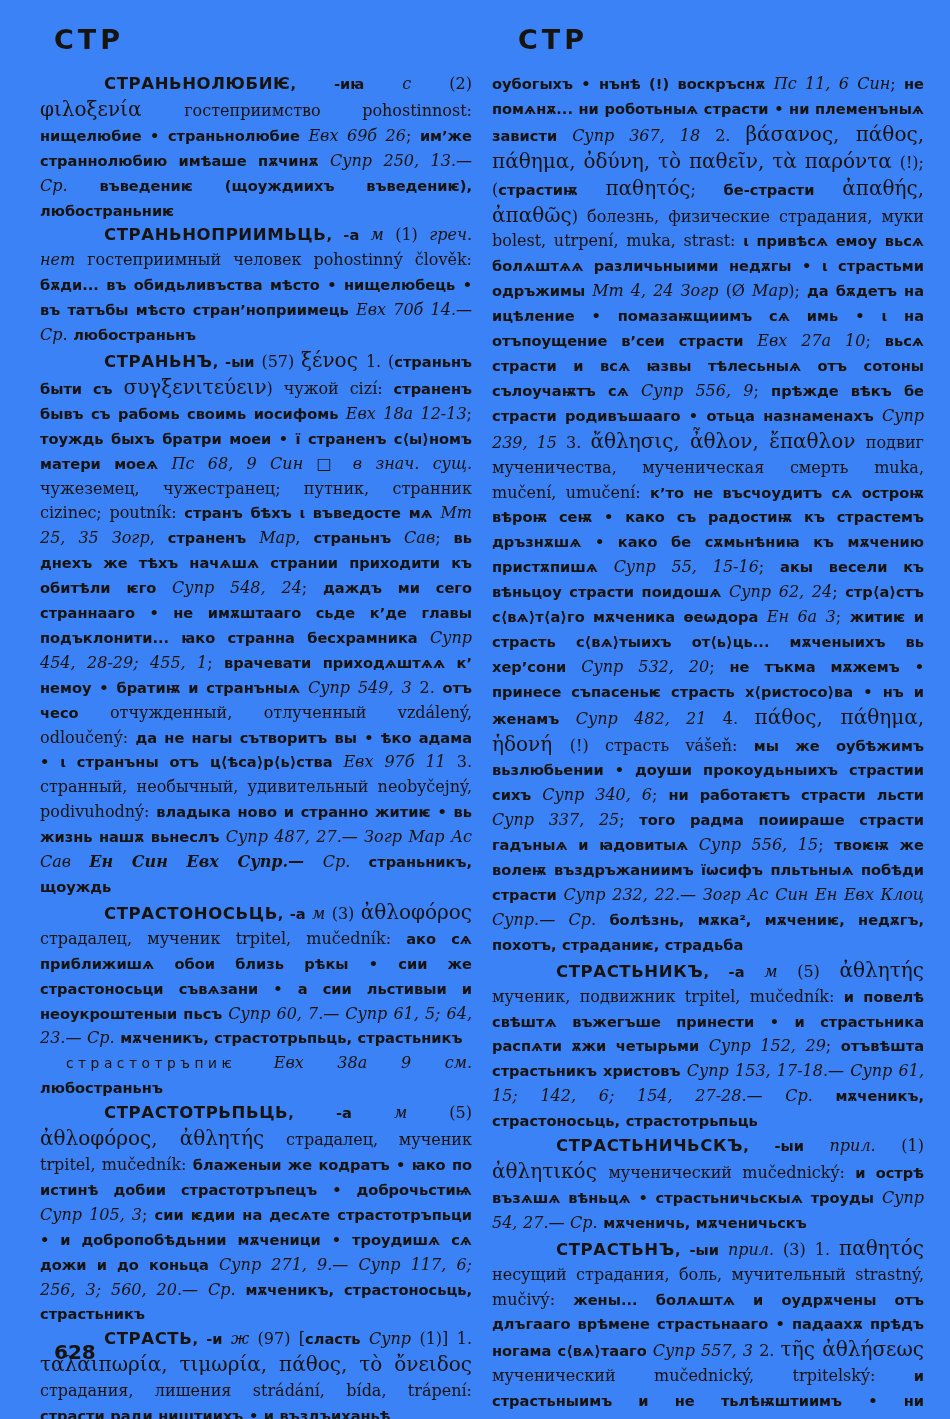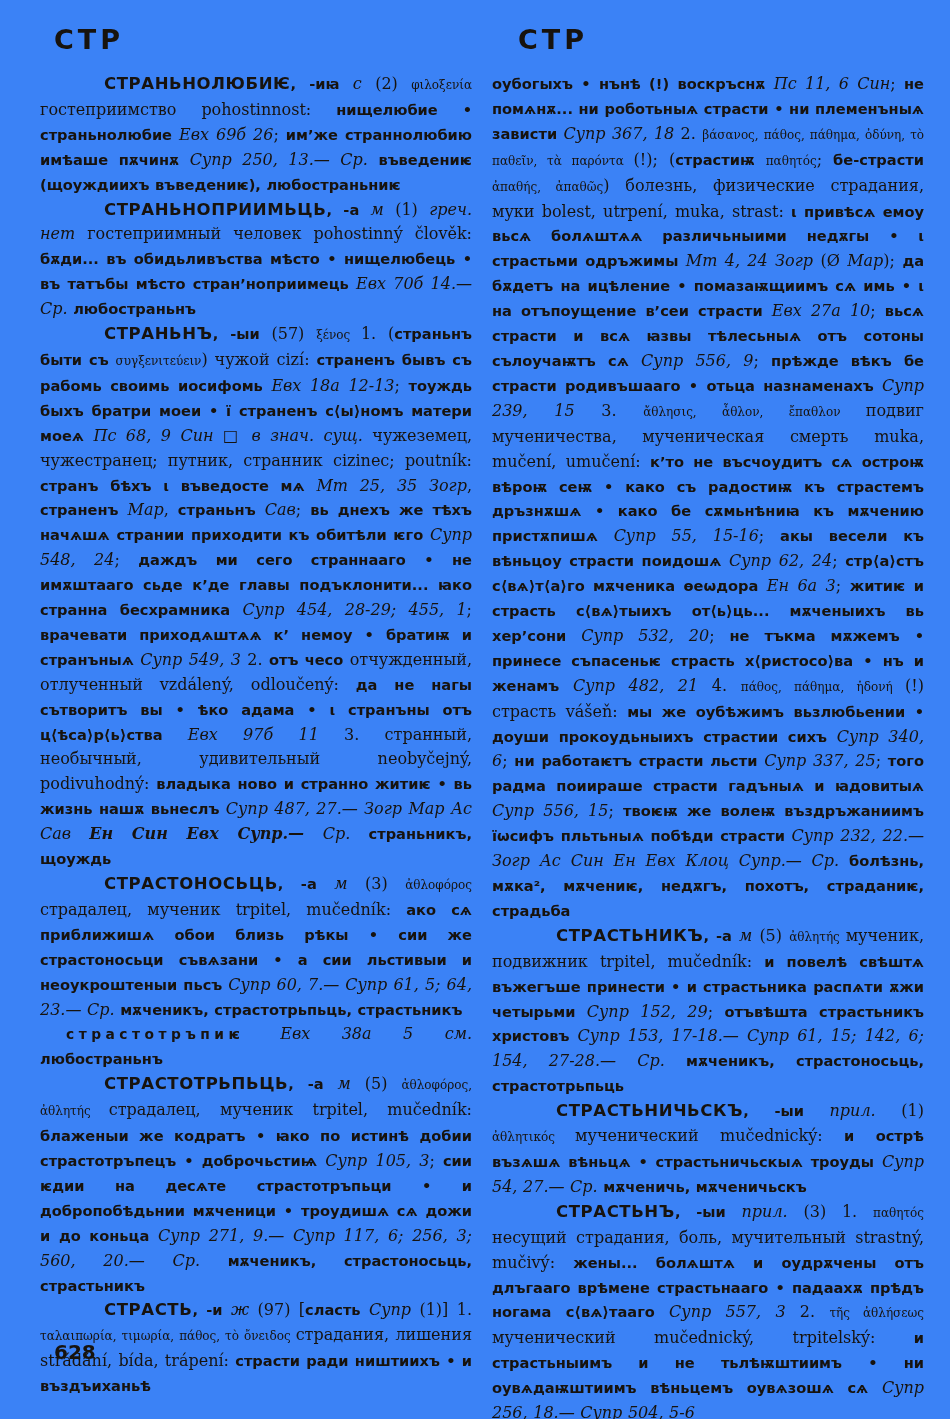--- a/index.html
+++ b/index.html
@@ -12,37 +12,37 @@
   .col{position:absolute;top:72px;width:432px;}
   .col-left{left:40px;}
   .col-right{left:492px;}
   p.para{margin:0;font-size:16px;line-height:24.9px;text-align:justify;
          text-justify:inter-word;word-spacing:0.5px;}
   p.para.ind{text-indent:26px;}
   .run-h{font-family:"DejaVu Sans",sans-serif;font-weight:bold;font-size:16.5px;letter-spacing:0.6px;margin-left:38px;}
   .run-b{font-family:"DejaVu Sans",sans-serif;font-weight:bold;font-size:14.6px;}
   .run-i{font-style:italic;}
   .run-bi{font-style:italic;font-weight:bold;}
-  .run-g{font-size:12px;margin-top:28px;}
-  .run-sp{font-family:"DejaVu Sans",sans-serif;font-weight:bold;font-size:13.8px;letter-spacing:4.5px;}
+  .run-g{font-size:20px;margin-top:28px;}
+  .run-sp{font-family:"DejaVu Sans",sans-serif;font-weight:normal;font-size:13.8px;letter-spacing:4.5px;}
   .pagenum{position:absolute;left:54px;top:1340px;font-family:"DejaVu Sans",sans-serif;
            font-weight:bold;font-size:20px;}
 </style>
 </head>
 <body>
 
 <div class="page">
   <div class="runhead left">СТР</div>
   <div class="runhead right">СТР</div>
   <div class="col col-left">
       <p class="para ind"><span class="run-h">СТРАНЬНОЛЮБИѤ</span><span class="run-b">, -иꙗ </span><span class="run-i">с</span><span class="run-r"> (2) </span><span class="run-g">φιλοξενία </span><span class="run-r">гостеприимство pohostinnost: </span><span class="run-b">нищелюбие • страньнолюбие </span><span class="run-i">Евх 69б 26</span><span class="run-r">; </span><span class="run-b">им’же страннолюбию имѣаше пѫчинѫ </span><span class="run-i">Супр 250, 13.— Ср.</span><span class="run-b"> въведениѥ (щоуждиихъ въведениѥ), любостраньниѥ</span></p>
       <p class="para ind"><span class="run-h">СТРАНЬНОПРИИМЬЦЬ</span><span class="run-b">, -а </span><span class="run-i">м</span><span class="run-r"> (1) </span><span class="run-i">греч. нет</span><span class="run-r"> гостеприимный человек pohostinný člověk: </span><span class="run-b">бѫди... въ обидьливъства мѣсто • нищелюбець • въ татъбы мѣсто стран’ноприимець </span><span class="run-i">Евх 70б 14.— Ср.</span><span class="run-b"> любостраньнъ</span></p>
       <p class="para ind"><span class="run-h">СТРАНЬНЪ</span><span class="run-b">, -ыи</span><span class="run-r"> (57) </span><span class="run-g">ξένος </span><span class="run-r">1. (</span><span class="run-b">страньнъ быти съ </span><span class="run-g">συγξενιτεύειν</span><span class="run-r">) чужой cizí: </span><span class="run-b">страненъ бывъ съ рабомь своимь иосифомь </span><span class="run-i">Евх 18а 12-13</span><span class="run-r">; </span><span class="run-b">тоуждь быхъ братри моеи • ї страненъ с⟨ы⟩номъ матери моеѧ </span><span class="run-i">Пс 68, 9 Син</span><span class="run-r"> □ </span><span class="run-i">в знач. сущ.</span><span class="run-r"> чужеземец, чужестранец; путник, странник cizinec; poutník: </span><span class="run-b">странъ бѣхъ ι въведосте мѧ </span><span class="run-i">Мт 25, 35 Зогр</span><span class="run-r">, </span><span class="run-b">страненъ </span><span class="run-i">Мар</span><span class="run-r">, </span><span class="run-b">страньнъ </span><span class="run-i">Сав</span><span class="run-r">; </span><span class="run-b">вь днехъ же тѣхъ начѧшѧ странии приходити къ обитѣли ѥго </span><span class="run-i">Супр 548, 24</span><span class="run-r">; </span><span class="run-b">даждъ ми сего страннааго • не имѫштааго сьде к’де главы подъклонити... ꙗко странна бесхрамника </span><span class="run-i">Супр 454, 28-29; 455, 1</span><span class="run-r">; </span><span class="run-b">врачевати приходѧштѧѧ к’ немоу • братиѭ и странъныѧ </span><span class="run-i">Супр 549, 3</span><span class="run-r"> 2. </span><span class="run-b">отъ чесо </span><span class="run-r">отчужденный, отлученный vzdálený, odloučený: </span><span class="run-b">да не нагы сътворитъ вы • ѣко адама • ι странъны отъ ц⟨ѣса⟩р⟨ь⟩ства </span><span class="run-i">Евх 97б 11</span><span class="run-r"> 3. странный, необычный, удивительный neobyčejný, podivuhodný: </span><span class="run-b">владыка ново и странно житиѥ • вь жизнь нашѫ вьнеслъ </span><span class="run-i">Супр 487, 27.— Зогр Мар Ас Сав </span><span class="run-bi">Ен Син Евх Супр.— </span><span class="run-i">Ср.</span><span class="run-b"> страньникъ, щоуждь</span></p>
       <p class="para ind"><span class="run-h">СТРАСТОНОСЬЦЬ</span><span class="run-b">, -а </span><span class="run-i">м</span><span class="run-r"> (3) </span><span class="run-g">ἀθλοφόρος </span><span class="run-r">страдалец, мученик trpitel, mučedník: </span><span class="run-b">ако сѧ приближишѧ обои близь рѣкы • сии же страстоносьци съвѧзани • а сии льстивыи и неоукроштеныи пьсъ </span><span class="run-i">Супр 60, 7.— Супр 61, 5; 64, 23.— Ср.</span><span class="run-b"> мѫченикъ, страстотрьпьць, страстьникъ</span></p>
-      <p class="para ind"><span class="run-sp">страстотръпиѥ </span><span class="run-i">Евх 38а 5 см.</span><span class="run-b"> любостраньнъ</span></p>
+      <p class="para ind"><span class="run-sp">страстотръпиѥ </span><span class="run-i">Евх 38а 9 см.</span><span class="run-b"> любостраньнъ</span></p>
       <p class="para ind"><span class="run-h">СТРАСТОТРЬПЬЦЬ</span><span class="run-b">, -а </span><span class="run-i">м</span><span class="run-r"> (5) </span><span class="run-g">ἀθλοφόρος, ἀθλητής </span><span class="run-r">страдалец, мученик trpitel, mučedník: </span><span class="run-b">блаженыи же кодратъ • ꙗко по истинѣ добии страстотръпецъ • доброчьстиѩ </span><span class="run-i">Супр 105, 3</span><span class="run-r">; </span><span class="run-b">сии ѥдии на десѧте страстотръпьци • и добропобѣдьнии мѫченици • троудишѧ сѧ дожи и до коньца </span><span class="run-i">Супр 271, 9.— Супр 117, 6; 256, 3; 560, 20.— Ср.</span><span class="run-b"> мѫченикъ, страстоносьць, страстьникъ</span></p>
       <p class="para ind"><span class="run-h">СТРАСТЬ</span><span class="run-b">, -и </span><span class="run-i">ж</span><span class="run-r"> (97) [</span><span class="run-b">сласть </span><span class="run-i">Супр</span><span class="run-r"> (1)] 1. </span><span class="run-g">ταλαιπωρία, τιμωρία, πάθος, τὸ ὄνειδος </span><span class="run-r">страдания, лишения strádání, bída, trápení: </span><span class="run-b">страсти ради ништиихъ • и въздъиханьѣ</span></p>
     </div>
   <div class="col col-right">
       <p class="para"><span class="run-b">оубогыхъ • нънѣ (!) воскръснѫ </span><span class="run-i">Пс 11, 6 Син</span><span class="run-r">; </span><span class="run-b">не помѧнѫ... ни роботьныѧ страсти • ни племенъныѧ зависти </span><span class="run-i">Супр 367, 18</span><span class="run-r"> 2. </span><span class="run-g">βάσανος, πάθος, πάθημα, ὀδύνη, τὸ παθεῖν, τὰ παρόντα </span><span class="run-r">(!); (</span><span class="run-b">страстиѭ </span><span class="run-g">παθητός</span><span class="run-r">; </span><span class="run-b">бе-страсти </span><span class="run-g">ἀπαθής, ἀπαθῶς</span><span class="run-r">) болезнь, физические страдания, муки bolest, utrpení, muka, strast: </span><span class="run-b">ι привѣсѧ емоу вьсѧ болѧштѧѧ различьныими недѫгы • ι страстьми одръжимы </span><span class="run-i">Мт 4, 24 Зогр</span><span class="run-r"> (Ø </span><span class="run-i">Мар</span><span class="run-r">); </span><span class="run-b">да бѫдетъ на ицѣление • помазаѭщиимъ сѧ имь • ι на отъпоущение в’сеи страсти </span><span class="run-i">Евх 27а 10</span><span class="run-r">; </span><span class="run-b">вьсѧ страсти и всѧ ꙗзвы тѣлесьныѧ отъ сотоны сълоучаѭтъ сѧ </span><span class="run-i">Супр 556, 9</span><span class="run-r">; </span><span class="run-b">прѣжде вѣкъ бе страсти родивъшааго • отьца назнаменахъ </span><span class="run-i">Супр 239, 15</span><span class="run-r"> 3. </span><span class="run-g">ἄθλησις, ἆθλον, ἔπαθλον </span><span class="run-r">подвиг мученичества, мученическая смерть muka, mučení, umučení: </span><span class="run-b">к’то не въсчоудитъ сѧ остроѭ вѣроѭ сеѭ • како съ радостиѭ къ страстемъ дръзнѫшѧ • како бе сѫмьнѣниꙗ къ мѫчению пристѫпишѧ </span><span class="run-i">Супр 55, 15-16</span><span class="run-r">; </span><span class="run-b">акы весели къ вѣньцоу страсти поидошѧ </span><span class="run-i">Супр 62, 24</span><span class="run-r">; </span><span class="run-b">стр⟨а⟩стъ с⟨вѧ⟩т⟨а⟩го мѫченика ѳеѡдора </span><span class="run-i">Ен 6а 3</span><span class="run-r">; </span><span class="run-b">житиѥ и страсть с⟨вѧ⟩тыихъ от⟨ь⟩ць... мѫченыихъ вь хер’сони </span><span class="run-i">Супр 532, 20</span><span class="run-r">; </span><span class="run-b">не тъкма мѫжемъ • принесе съпасеньѥ страсть х⟨ристосо⟩ва • нъ и женамъ </span><span class="run-i">Супр 482, 21</span><span class="run-r"> 4. </span><span class="run-g">πάθος, πάθημα, ἡδονή </span><span class="run-r">(!) страсть vášeň: </span><span class="run-b">мы же оубѣжимъ вьзлюбьении • доуши прокоудьныихъ страстии сихъ </span><span class="run-i">Супр 340, 6</span><span class="run-r">; </span><span class="run-b">ни работаѥтъ страсти льсти </span><span class="run-i">Супр 337, 25</span><span class="run-r">; </span><span class="run-b">того радма поиираше страсти гадъныѧ и ꙗдовитыѧ </span><span class="run-i">Супр 556, 15</span><span class="run-r">; </span><span class="run-b">твоѥѭ же волеѭ въздръжаниимъ їѡсифъ пльтьныѧ побѣди страсти </span><span class="run-i">Супр 232, 22.— Зогр Ас Син Ен Евх Клоц Супр.— Ср.</span><span class="run-b"> болѣзнь, мѫка², мѫчениѥ, недѫгъ, похотъ, страданиѥ, страдьба</span></p>
       <p class="para ind"><span class="run-h">СТРАСТЬНИКЪ</span><span class="run-b">, -а </span><span class="run-i">м</span><span class="run-r"> (5) </span><span class="run-g">ἀθλητής </span><span class="run-r">мученик, подвижник trpitel, mučedník: </span><span class="run-b">и повелѣ свѣштѧ въжегъше принести • и страстьника распѧти ѫжи четырьми </span><span class="run-i">Супр 152, 29</span><span class="run-r">; </span><span class="run-b">отъвѣшта страстьникъ христовъ </span><span class="run-i">Супр 153, 17-18.— Супр 61, 15; 142, 6; 154, 27-28.— Ср.</span><span class="run-b"> мѫченикъ, страстоносьць, страстотрьпьць</span></p>
       <p class="para ind"><span class="run-h">СТРАСТЬНИЧЬСКЪ</span><span class="run-b">, -ыи </span><span class="run-i">прил.</span><span class="run-r"> (1) </span><span class="run-g">ἀθλητικός </span><span class="run-r">мученический mučednický: </span><span class="run-b">и острѣ възѧшѧ вѣньцѧ • страстьничьскыѧ троуды </span><span class="run-i">Супр 54, 27.— Ср.</span><span class="run-b"> мѫченичь, мѫченичьскъ</span></p>
       <p class="para ind"><span class="run-h">СТРАСТЬНЪ</span><span class="run-b">, -ыи </span><span class="run-i">прил.</span><span class="run-r"> (3) 1. </span><span class="run-g">παθητός </span><span class="run-r">несущий страдания, боль, мучительный strastný, mučivý: </span><span class="run-b">жены... болѧштѧ и оудрѫчены отъ длъгааго врѣмене страстьнааго • падаахѫ прѣдъ ногама с⟨вѧ⟩тааго </span><span class="run-i">Супр 557, 3</span><span class="run-r"> 2. </span><span class="run-g">τῆς ἀθλήσεως </span><span class="run-r">мученический mučednický, trpitelský: </span><span class="run-b">и страстьныимъ и не тьлѣѭштиимъ • ни оувѧдаѭштиимъ вѣньцемъ оувѧзошѧ сѧ </span><span class="run-i">Супр 256, 18.— Супр 504, 5-6</span></p>
     </div>
   <div class="pagenum">628</div>

